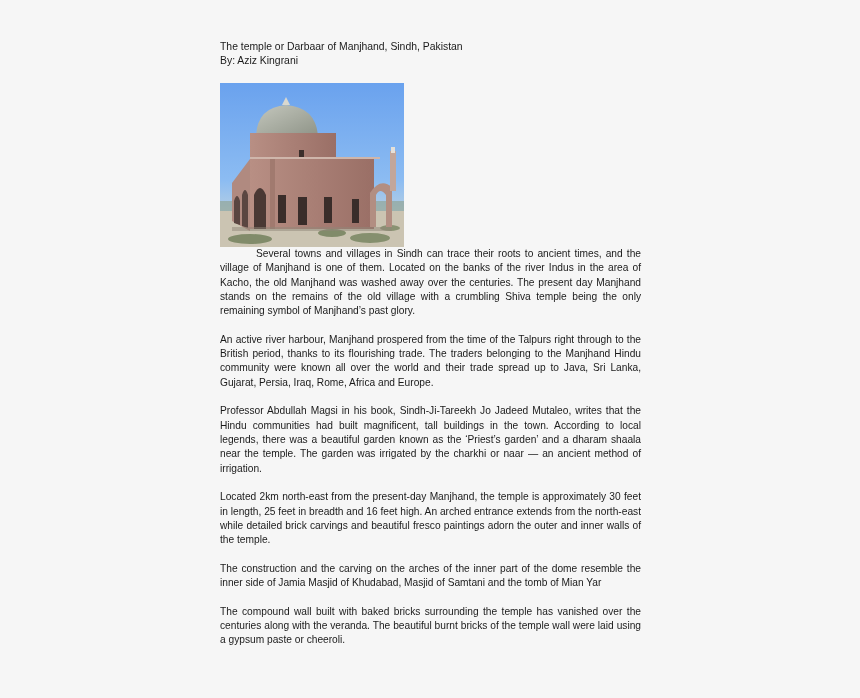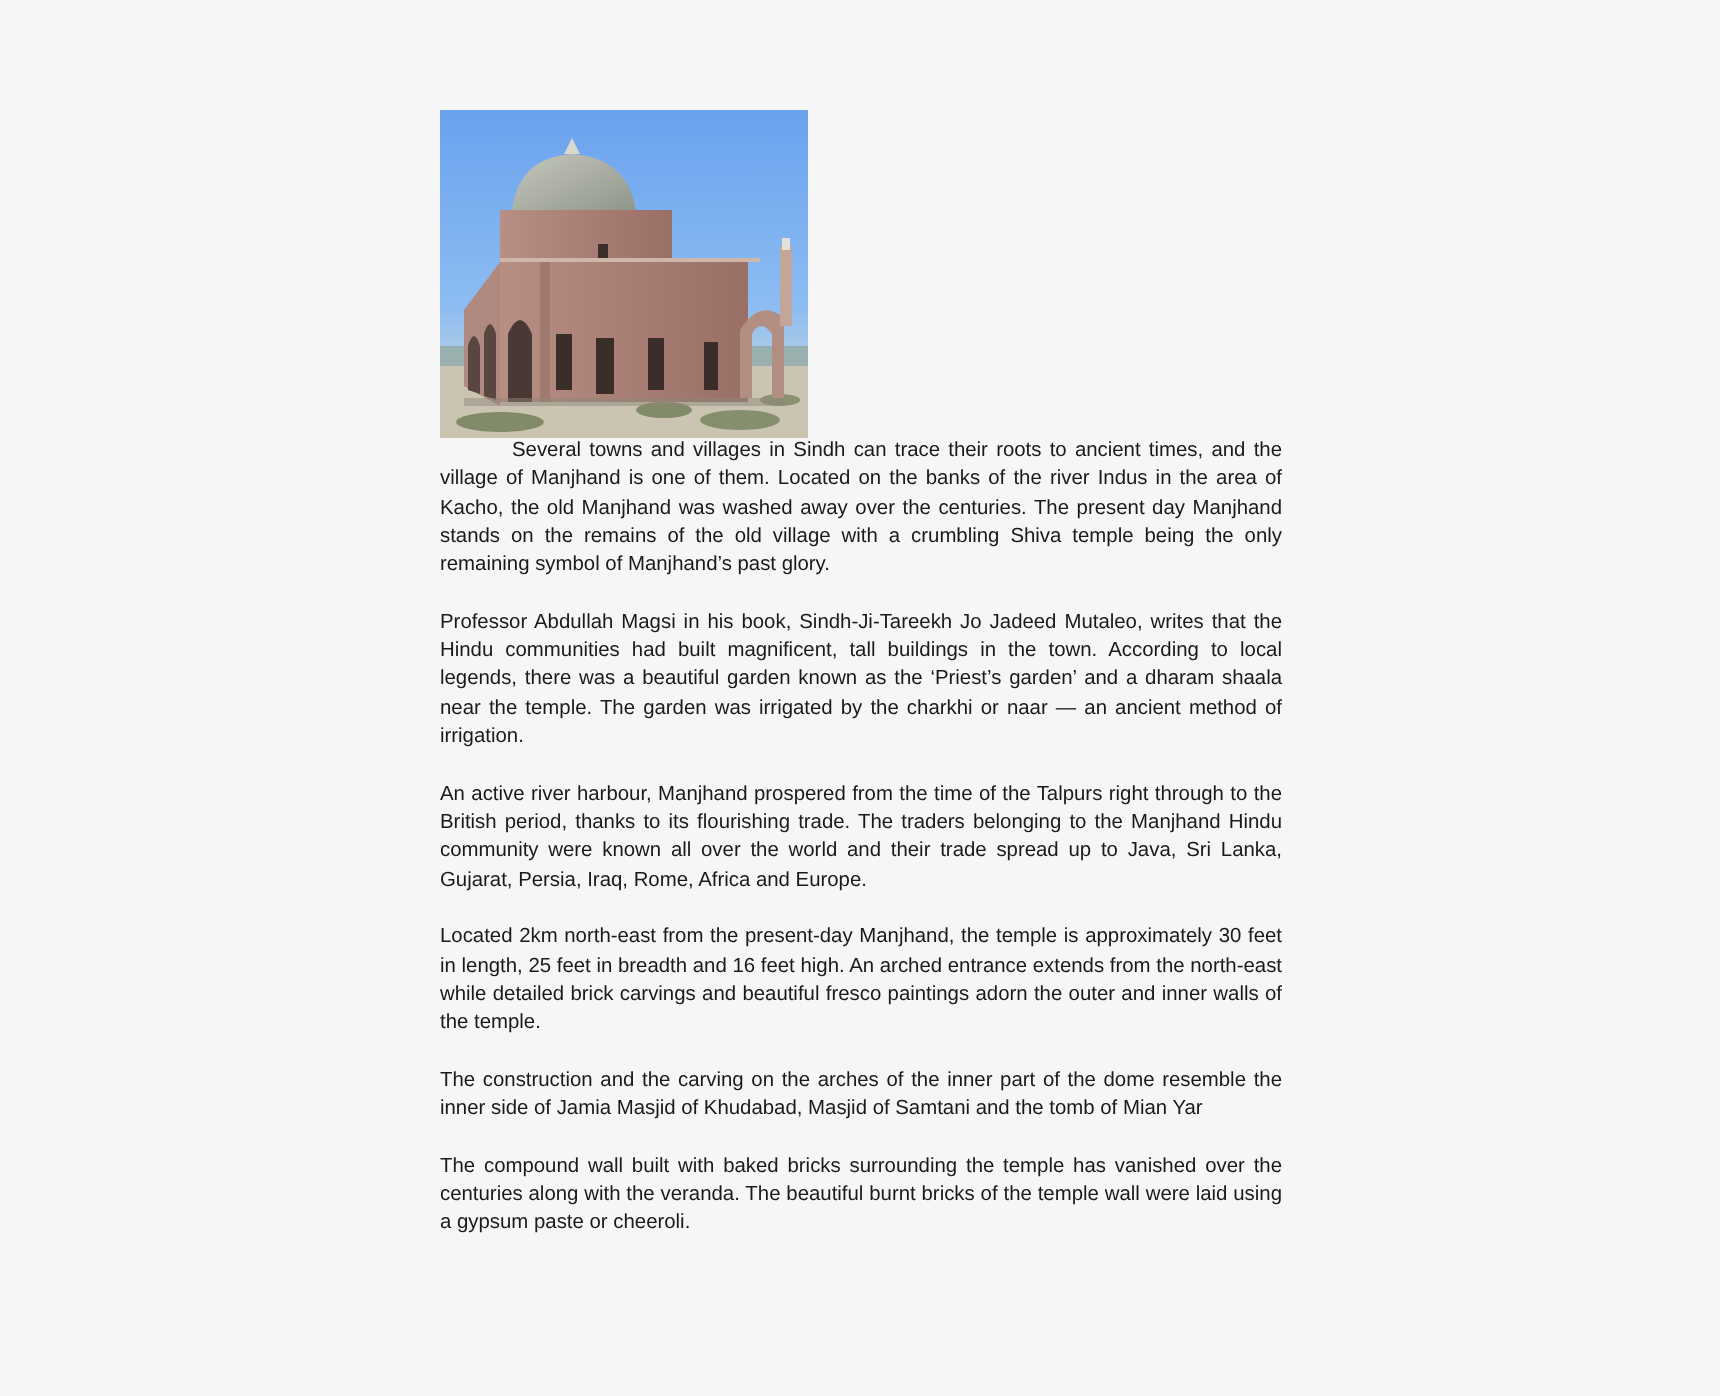--- a/index.html
+++ b/index.html
@@ -49,20 +49,22 @@
     }
     .para.indent {
       text-indent: 36px;
     }
   </style>
 </head>
 <body>
 
 <div class="page">
   <div class="title-block">
+    <div>The temple or Darbaar of Manjhand, Sindh, Pakistan</div>
+    <div>By: Aziz Kingrani</div>
   </div>
 
   <div class="photo" title="Photograph of the domed brick temple (Darbaar) of Manjhand with arched entrances under a blue sky">
     <svg width="184" height="164" viewBox="0 0 184 164" xmlns="http://www.w3.org/2000/svg">
       <defs>
         <linearGradient id="sky" x1="0" y1="0" x2="0" y2="1">
           <stop offset="0" stop-color="#6aa2ee"></stop>
           <stop offset="0.75" stop-color="#8cbcf2"></stop>
           <stop offset="1" stop-color="#b6cfe3"></stop>
         </linearGradient>
@@ -111,19 +113,19 @@
       <rect x="171" y="64" width="4" height="6" fill="#e5e0d8"></rect>
 
       <rect x="30" y="74" width="130" height="2" fill="#cfb6ab"></rect>
 
       <rect x="12" y="144" width="160" height="4" fill="#8f8578" opacity="0.5"></rect>
     </svg>
   </div>
 
   <div class="body-text">
     <p class="para indent">Several towns and villages in Sindh can trace their roots to ancient times, and the village of Manjhand is one of them. Located on the banks of the river Indus in the area of Kacho, the old Manjhand was washed away over the centuries. The present day Manjhand stands on the remains of the old village with a crumbling Shiva temple being the only remaining symbol of Manjhand’s past glory.</p>
+    <p class="para">An active river harbour, Manjhand prospered from the time of the Talpurs right through to the British period, thanks to its flourishing trade. The traders belonging to the Manjhand Hindu community were known all over the world and their trade spread up to Java, Sri Lanka, Gujarat, Persia, Iraq, Rome, Africa and Europe.</p>
     <p class="para">Professor Abdullah Magsi in his book, Sindh-Ji-Tareekh Jo Jadeed Mutaleo, writes that the Hindu communities had built magnificent, tall buildings in the town. According to local legends, there was a beautiful garden known as the ‘Priest’s garden’ and a dharam shaala near the temple. The garden was irrigated by the charkhi or naar — an ancient method of irrigation.</p>
-    <p class="para">An active river harbour, Manjhand prospered from the time of the Talpurs right through to the British period, thanks to its flourishing trade. The traders belonging to the Manjhand Hindu community were known all over the world and their trade spread up to Java, Sri Lanka, Gujarat, Persia, Iraq, Rome, Africa and Europe.</p>
     <p class="para">Located 2km north-east from the present-day Manjhand, the temple is approximately 30 feet in length, 25 feet in breadth and 16 feet high. An arched entrance extends from the north-east while detailed brick carvings and beautiful fresco paintings adorn the outer and inner walls of the temple.</p>
     <p class="para">The construction and the carving on the arches of the inner part of the dome resemble the inner side of Jamia Masjid of Khudabad, Masjid of Samtani and the tomb of Mian Yar</p>
     <p class="para">The compound wall built with baked bricks surrounding the temple has vanished over the centuries along with the veranda. The beautiful burnt bricks of the temple wall were laid using a gypsum paste or cheeroli.</p>
   </div>
 </div>
 
 </body></html>

